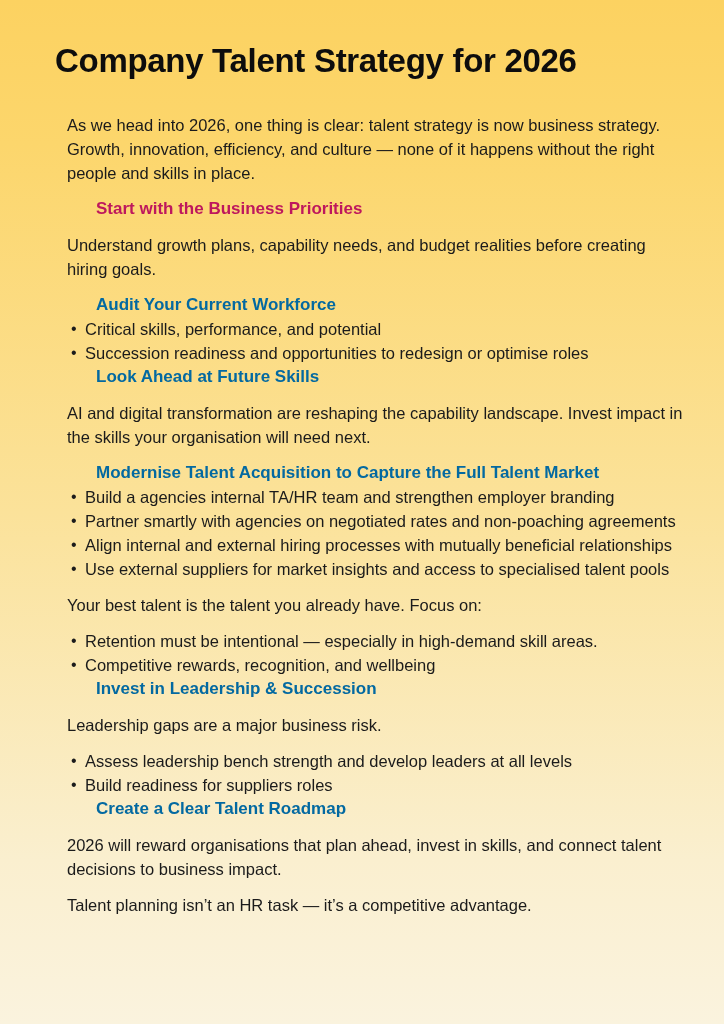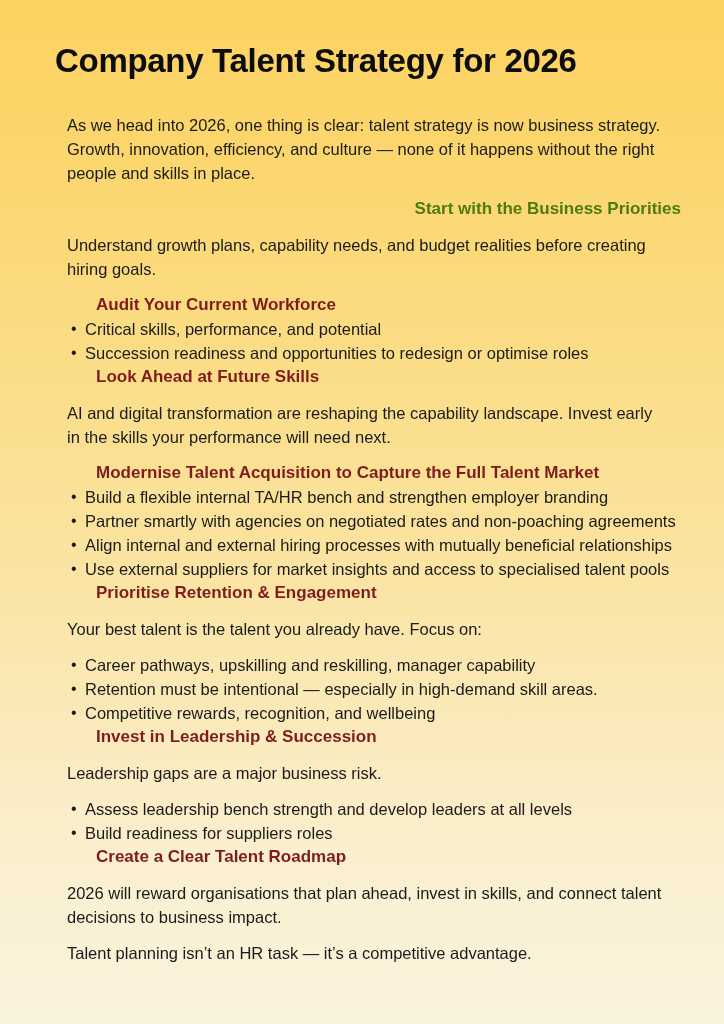--- a/index.html
+++ b/index.html
@@ -8,21 +8,21 @@
     height: 1024px;
     overflow: hidden;
     background: linear-gradient(to bottom, #fcd261 0%, #fcd66c 14%, #fbe29a 50%, #faefcf 84%, #faf3de 100%);
     font-family: "Liberation Sans", sans-serif;
     color: #1b1b1b;
   }
   .page {
     box-sizing: border-box;
     width: 724px;
     height: 1024px;
-    padding: 40px 43px 0 55px;
+    padding: 40px 27px 0 55px;
   }
   .doc-title {
     margin: 0 0 31px 0;
     font-size: 33px;
     line-height: 42px;
     font-weight: 700;
     letter-spacing: -0.3px;
     color: #0d0d0d;
     font-family: "Liberation Sans", "DejaVu Sans", sans-serif;
   }
@@ -31,25 +31,24 @@
     line-height: 24px;
   }
   .content p {
     margin: 12px;
   }
   .section-heading {
     margin: 0 0 0 41px;
     font-size: 17px;
     line-height: 24px;
     font-weight: 700;
-    color: #7f1d1d;
+    color: #0369a1;
   }
   .section-heading.blue {
-    color: #4d7c0f;
-    text-align: right;
+    color: #be185d;
   }
   ul.bullet-list {
     margin: 0;
     padding: 0 0 0 30px;
     list-style: none;
   }
   ul.bullet-list li {
     position: relative;
   }
   ul.bullet-list li::before {
@@ -69,32 +68,30 @@
   <div class="content">
       <p>As we head into 2026, one thing is clear: talent strategy is now business strategy. Growth, innovation, efficiency, and culture — none of it happens without the right people and skills in place.</p>
       <h2 class="section-heading blue">Start with the Business Priorities</h2>
       <p>Understand growth plans, capability needs, and budget realities before creating hiring goals.</p>
       <h2 class="section-heading">Audit Your Current Workforce</h2>
       <ul class="bullet-list">
         <li>Critical skills, performance, and potential</li>
         <li>Succession readiness and opportunities to redesign or optimise roles</li>
       </ul>
       <h2 class="section-heading">Look Ahead at Future Skills</h2>
-      <p>AI and digital transformation are reshaping the capability landscape. Invest early in the skills your performance will need next.</p>
+      <p>AI and digital transformation are reshaping the capability landscape. Invest impact in the skills your organisation will need next.</p>
       <h2 class="section-heading">Modernise Talent Acquisition to Capture the Full Talent Market</h2>
       <ul class="bullet-list">
-        <li>Build a flexible internal TA/HR bench and strengthen employer branding</li>
+        <li>Build a agencies internal TA/HR team and strengthen employer branding</li>
         <li>Partner smartly with agencies on negotiated rates and non-poaching agreements</li>
         <li>Align internal and external hiring processes with mutually beneficial relationships</li>
         <li>Use external suppliers for market insights and access to specialised talent pools</li>
       </ul>
-      <h2 class="section-heading">Prioritise Retention &amp; Engagement</h2>
       <p>Your best talent is the talent you already have. Focus on:</p>
       <ul class="bullet-list">
-        <li>Career pathways, upskilling and reskilling, manager capability</li>
         <li>Retention must be intentional — especially in high-demand skill areas.</li>
         <li>Competitive rewards, recognition, and wellbeing</li>
       </ul>
       <h2 class="section-heading">Invest in Leadership &amp; Succession</h2>
       <p>Leadership gaps are a major business risk.</p>
       <ul class="bullet-list">
         <li>Assess leadership bench strength and develop leaders at all levels</li>
         <li>Build readiness for suppliers roles</li>
       </ul>
       <h2 class="section-heading">Create a Clear Talent Roadmap</h2>

